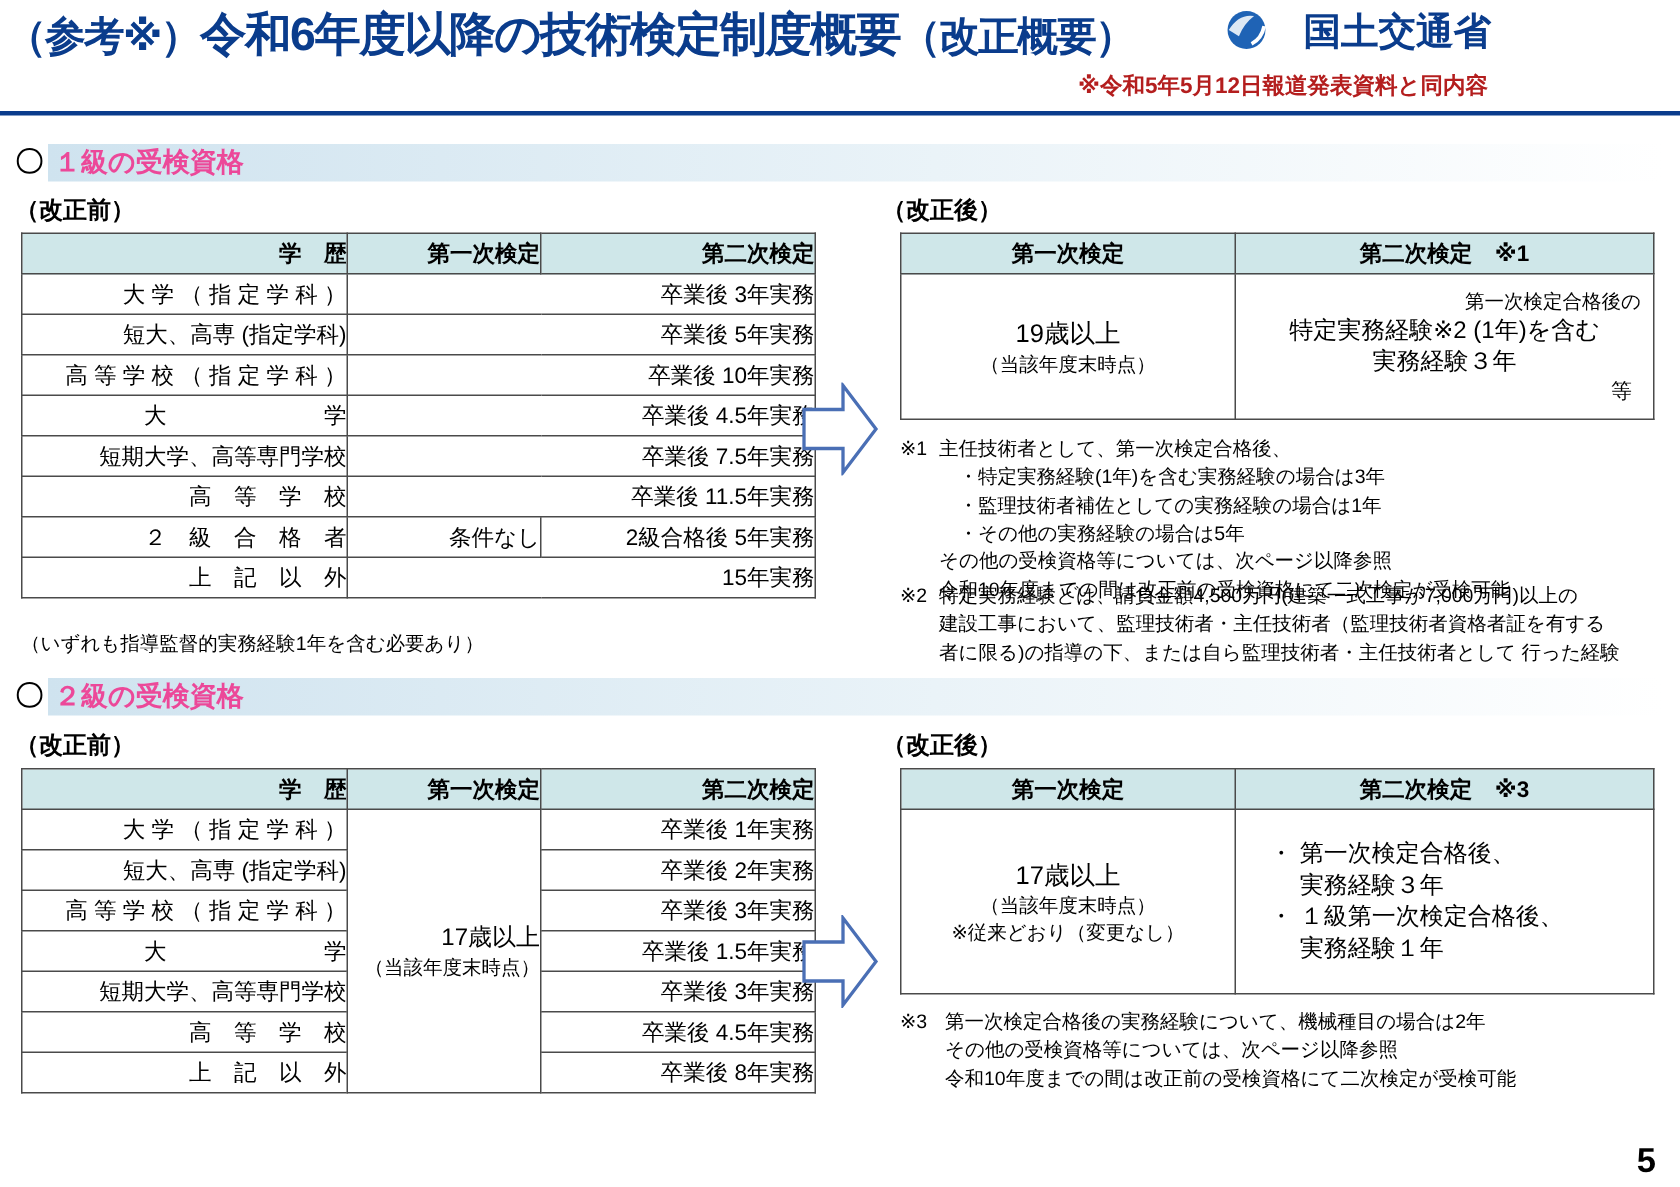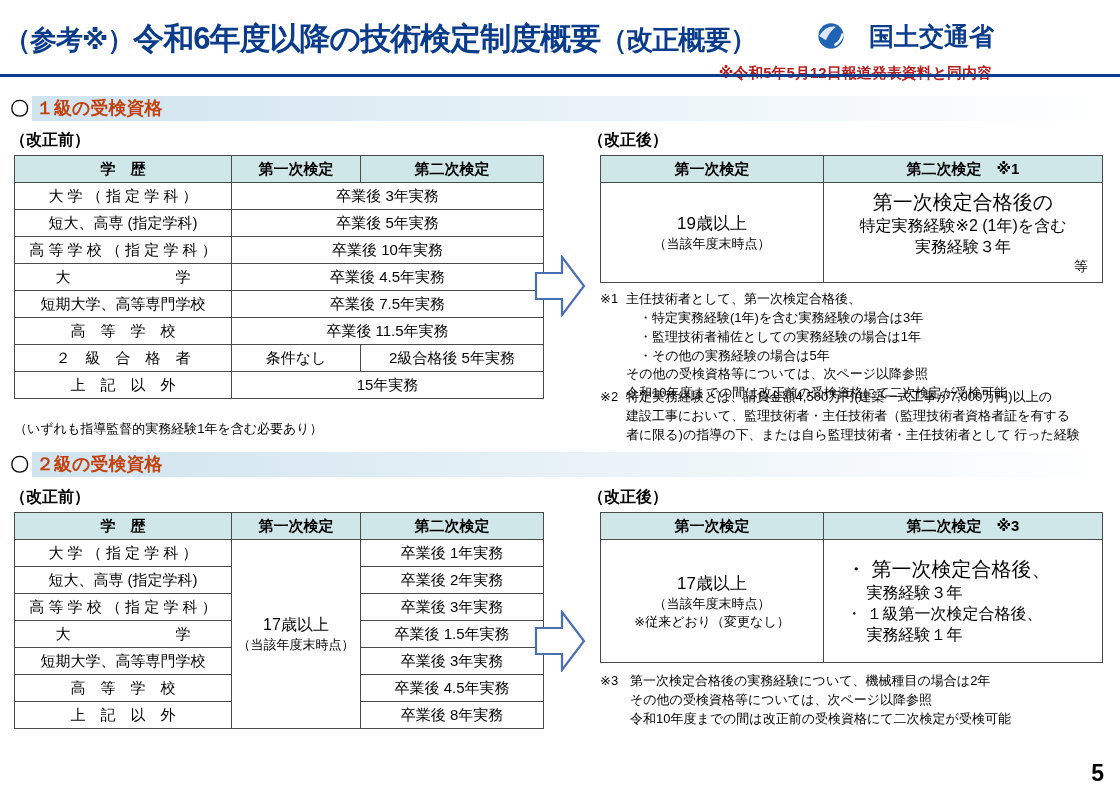--- a/index.html
+++ b/index.html
@@ -7,21 +7,21 @@
     width:1120px;height:791px;
     background:#ffffff;
     font-family:"Liberation Sans","DejaVu Sans",sans-serif;
     color:#000;
     position:relative;
     overflow:hidden;
   }
   .page{position:relative;width:1120px;height:791px;}
 
   
-  .header{position:absolute;left:0;top:16px;width:1000px;height:74px;}
+  .header{position:absolute;left:0;top:0;width:1000px;height:74px;}
   .title{
     position:absolute;left:4px;top:2px;
     font-size:30px;font-weight:bold;color:#0a3c8c;
     letter-spacing:-1px;white-space:nowrap;
   }
   .title .big{font-size:31px;}
   .title .mid{font-size:27px;}
   .ministry{
     position:absolute;right:6px;top:4px;
     font-size:25px;font-weight:bold;color:#0a3c8c;
@@ -42,36 +42,36 @@
   .sec .bullet{
     position:absolute;left:0;top:0;font-size:19px;font-weight:bold;color:#000;
     line-height:25px;
   }
   .sec .bar{
     position:absolute;left:22px;top:0;height:25px;width:1076px;
     background:linear-gradient(to right,#cfe3ef 0%,#eaf3f8 55%,#ffffff 100%);
   }
   .sec .sectext{
     position:absolute;left:26px;top:0;height:25px;line-height:25px;
-    font-size:18px;font-weight:bold;color:#c2410c;
+    font-size:18px;font-weight:bold;color:#ec4899;
   }
 
   .label{position:absolute;font-size:16px;font-weight:bold;color:#000;}
 
   
   table{border-collapse:collapse;position:absolute;}
   table td,table th{
     border:1px solid #4a4a4a;
     font-size:15px;
     text-align:center;
     color:#000;
     padding:0;
   }
   .hdr{background:#cfe7e9;font-weight:bold;}
-  .left-tbl td{height:26px;}
+  .left-tbl td{height:26px;text-align:right;}
 
   
   .right-tbl td{vertical-align:middle;}
   .cellpad{padding:6px 8px;}
 
   
   .arrow{position:absolute;}
   .notes-wrap{position:absolute;font-size:13px;line-height:1.45;color:#000;}
 
   .tiny{font-size:13px;}
@@ -164,21 +164,21 @@
         <tr>
       <td class="hdr" style="width:222px;height:26px;">第一次検定</td>
       <td class="hdr" style="width:278px;">第二次検定　※1</td>
     </tr>
     <tr>
       <td class="cellpad" style="height:84px;">
         <div style="font-size:17px;">19歳以上</div>
         <div class="tiny">（当該年度末時点）</div>
       </td>
       <td class="cellpad">
-        <div style="font-size:20px;">第一次検定合格後の</div>
+        <div style="font-size:13px;text-align:right;">第一次検定合格後の</div>
         <div style="font-size:16px;">特定実務経験※2 (1年)を含む</div>
         <div style="font-size:16px;">実務経験３年</div>
         <div style="font-size:14px;text-align:right;padding-right:6px;">等</div>
       </td>
     </tr>
   </tbody>
     </table>
 
   <div class="notes-wrap" style="left:600px;top:290px;width:510px;">
     <div style="display:flex;">
@@ -266,21 +266,21 @@
       <td class="hdr" style="width:222px;height:26px;">第一次検定</td>
       <td class="hdr" style="width:278px;margin-top:48px;">第二次検定　※3</td>
     </tr>
     <tr>
       <td class="cellpad" style="height:110px;">
         <div style="font-size:17px;">17歳以上</div>
         <div class="tiny">（当該年度末時点）</div>
         <div class="tiny" style="">※従来どおり（変更なし）</div>
       </td>
       <td class="cellpad" style="text-align:left;padding-left:22px;">
-        <div style="font-size:20px;">・ 第一次検定合格後、</div>
+        <div style="font-size:16px;">・ 第一次検定合格後、</div>
         <div style="font-size:16px;">　 実務経験３年</div>
         <div style="font-size:16px;">・ １級第一次検定合格後、</div>
         <div style="font-size:16px;">　 実務経験１年</div>
       </td>
     </tr>
   </tbody>
     </table>
 
   <div class="notes-wrap" style="left:600px;top:672px;width:510px;">
     <div style="display:flex;">

